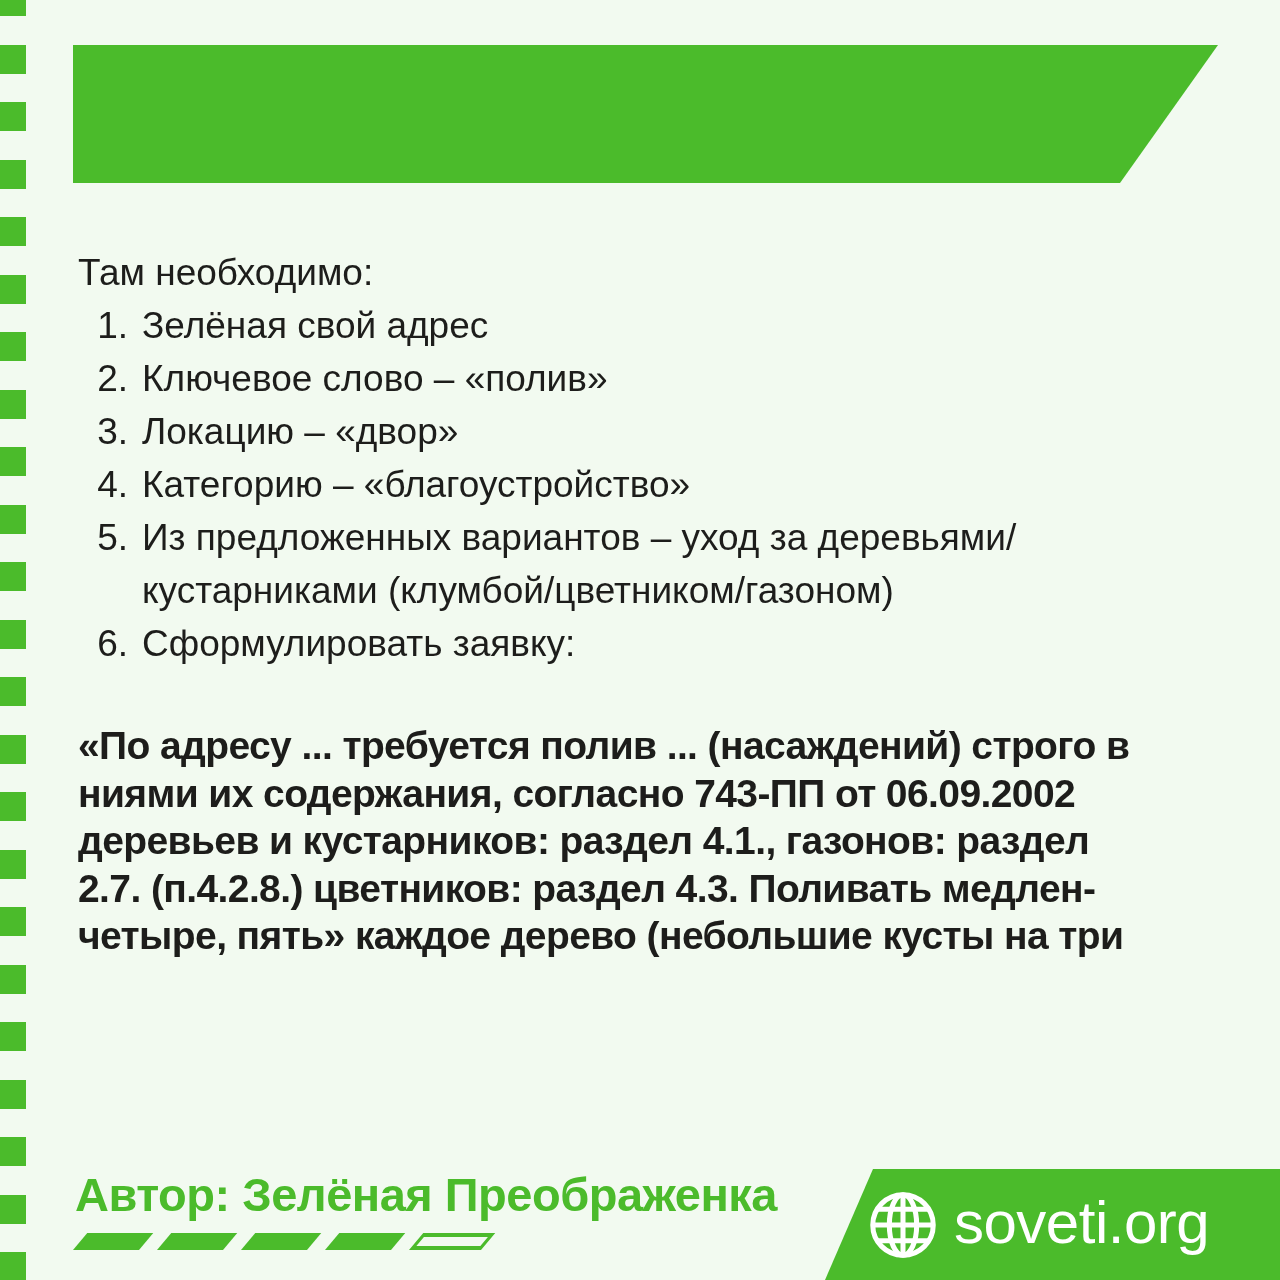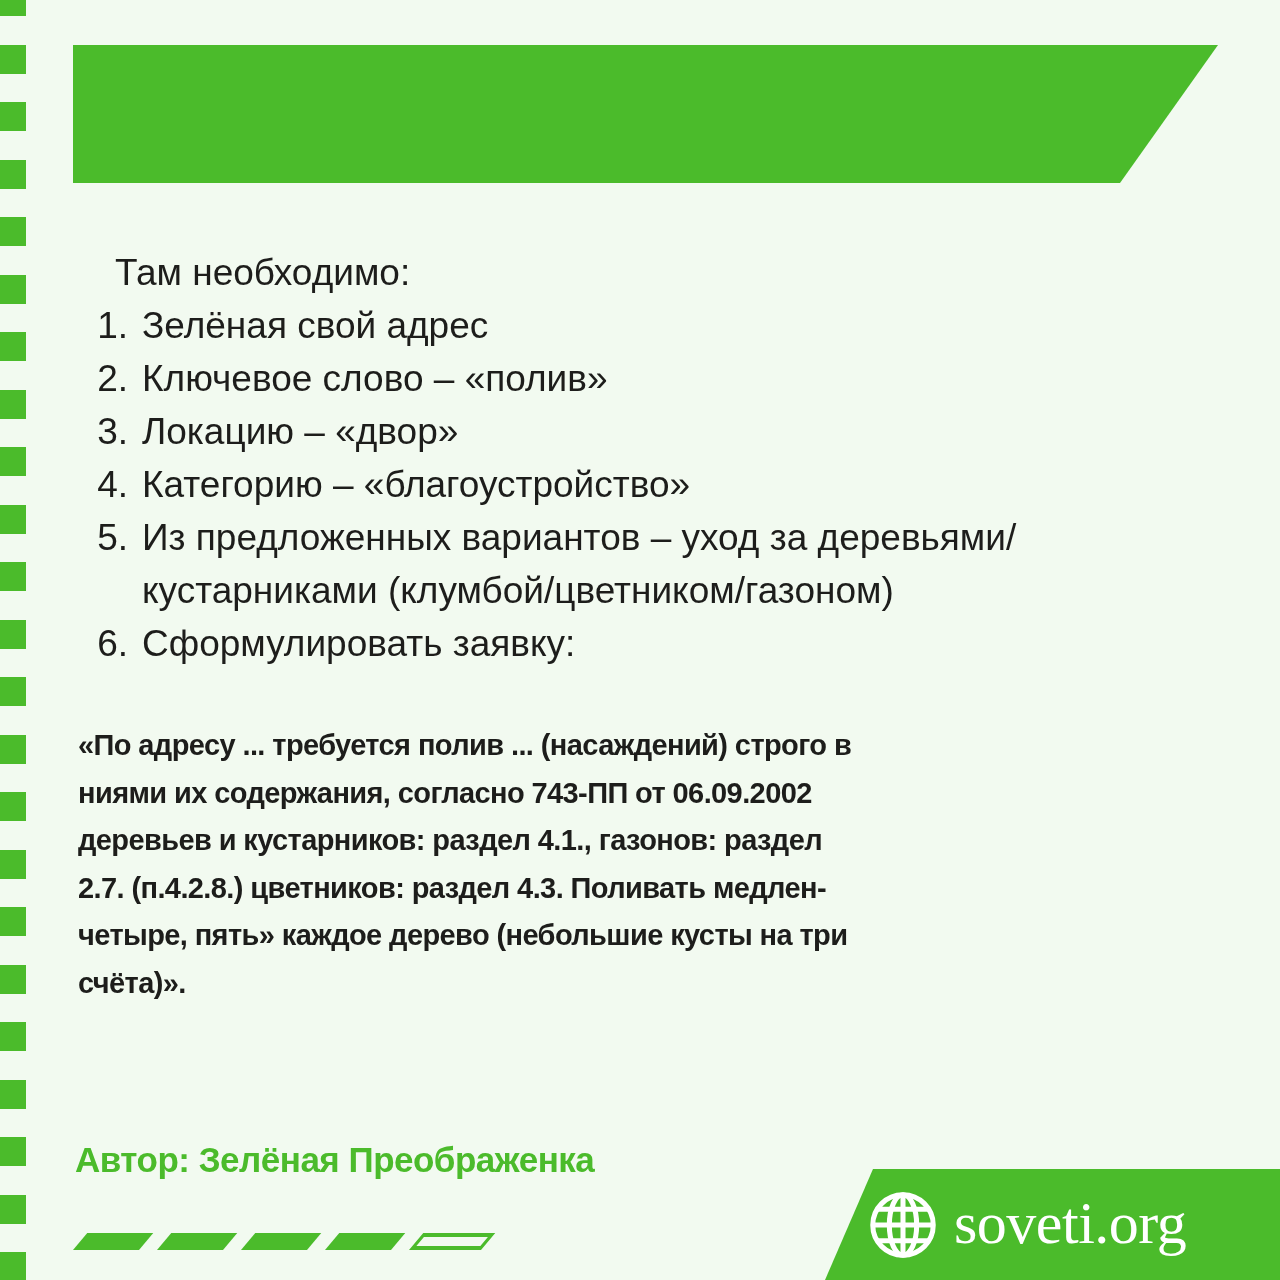--- a/index.html
+++ b/index.html
@@ -22,53 +22,53 @@
     background-position:0 -13px;
   }
   
   .top-banner{
     position:absolute;left:73px;top:45px;width:1145px;height:138px;
     background:var(--accent-green);
     clip-path:polygon(0 0,100% 0,calc(100% - 98px) 100%,0 100%);
   }
   
   .content{position:absolute;left:78px;top:246px;right:40px;}
-  .intro{font-size:37px;line-height:53px;white-space:nowrap;margin-left:37px;}
+  .intro{font-size:37px;line-height:53px;white-space:nowrap;}
   .olist{display:block;}
   .olist-row{display:flex;line-height:53px;font-size:37px;white-space:nowrap;}
   .olist-num{width:50px;flex:0 0 50px;text-align:right;margin-right:14px;}
   .olist-text{flex:1 1 auto;}
   
   .quote{position:absolute;left:78px;top:722px;right:40px;}
   .quote-line{
-    font-size:29px;line-height:47.6px;font-weight:700;
+    font-size:39px;line-height:47.6px;font-weight:700;
     letter-spacing:-0.6px;white-space:nowrap;
   }
   
   .author{
-    position:absolute;left:75px;top:1142px;
-    font-size:35px;line-height:1.05;font-weight:700;
+    position:absolute;left:75px;top:1170px;
+    font-size:47px;line-height:1.05;font-weight:700;
     color:var(--accent-green);white-space:nowrap;letter-spacing:-0.5px;
   }
   .dash-row{position:absolute;left:73px;top:1233px;height:17px;display:flex;}
   .dash{
     display:inline-block;width:66px;height:17px;margin-right:18px;
     background:var(--accent-green);
     transform:skewX(-40deg);transform-origin:bottom left;
   }
   .dash.outline{
     background:transparent;border:4px solid var(--accent-green);
     box-sizing:border-box;width:72px;
   }
   
   .site-badge{
     position:absolute;left:825px;top:1169px;width:455px;height:111px;
     background:var(--accent-green);
     clip-path:polygon(48px 0,100% 0,100% 100%,0 100%);
-    display:flex;align-items:center;padding-left:42px;box-sizing:border-box;font-family:Liberation Serif, serif;
+    display:flex;align-items:center;padding-left:42px;box-sizing:border-box;
   }
   .globe{width:72px;height:72px;flex:0 0 72px;margin-right:15px;}
   .site-name{
     color:var(--badge-text);font-size:60px;font-weight:400;
     letter-spacing:-0.5px;white-space:nowrap;line-height:1;
     transform:translateY(-2px);
   }
 </style>
 </head>
 <body>
@@ -109,21 +109,20 @@
     </div>
   </div>
 </div>
 
 <div class="quote">
   <div class="quote-line">«По адресу ... требуется полив ... (насаждений) строго в</div>
   <div class="quote-line">ниями их содержания, согласно 743-ПП от 06.09.2002</div>
   <div class="quote-line">деревьев и кустарников: раздел 4.1., газонов: раздел</div>
   <div class="quote-line">2.7. (п.4.2.8.) цветников: раздел 4.3. Поливать медлен-</div>
   <div class="quote-line">четыре, пять» каждое дерево (небольшие кусты на три</div>
-  <div class="quote-line">счёта)».</div>
 </div>
 
 <div class="author">Автор: Зелёная Преображенка</div>
 
 <div class="dash-row">
   <span class="dash"></span>
   <span class="dash"></span>
   <span class="dash"></span>
   <span class="dash"></span>
   <span class="dash outline"></span>

